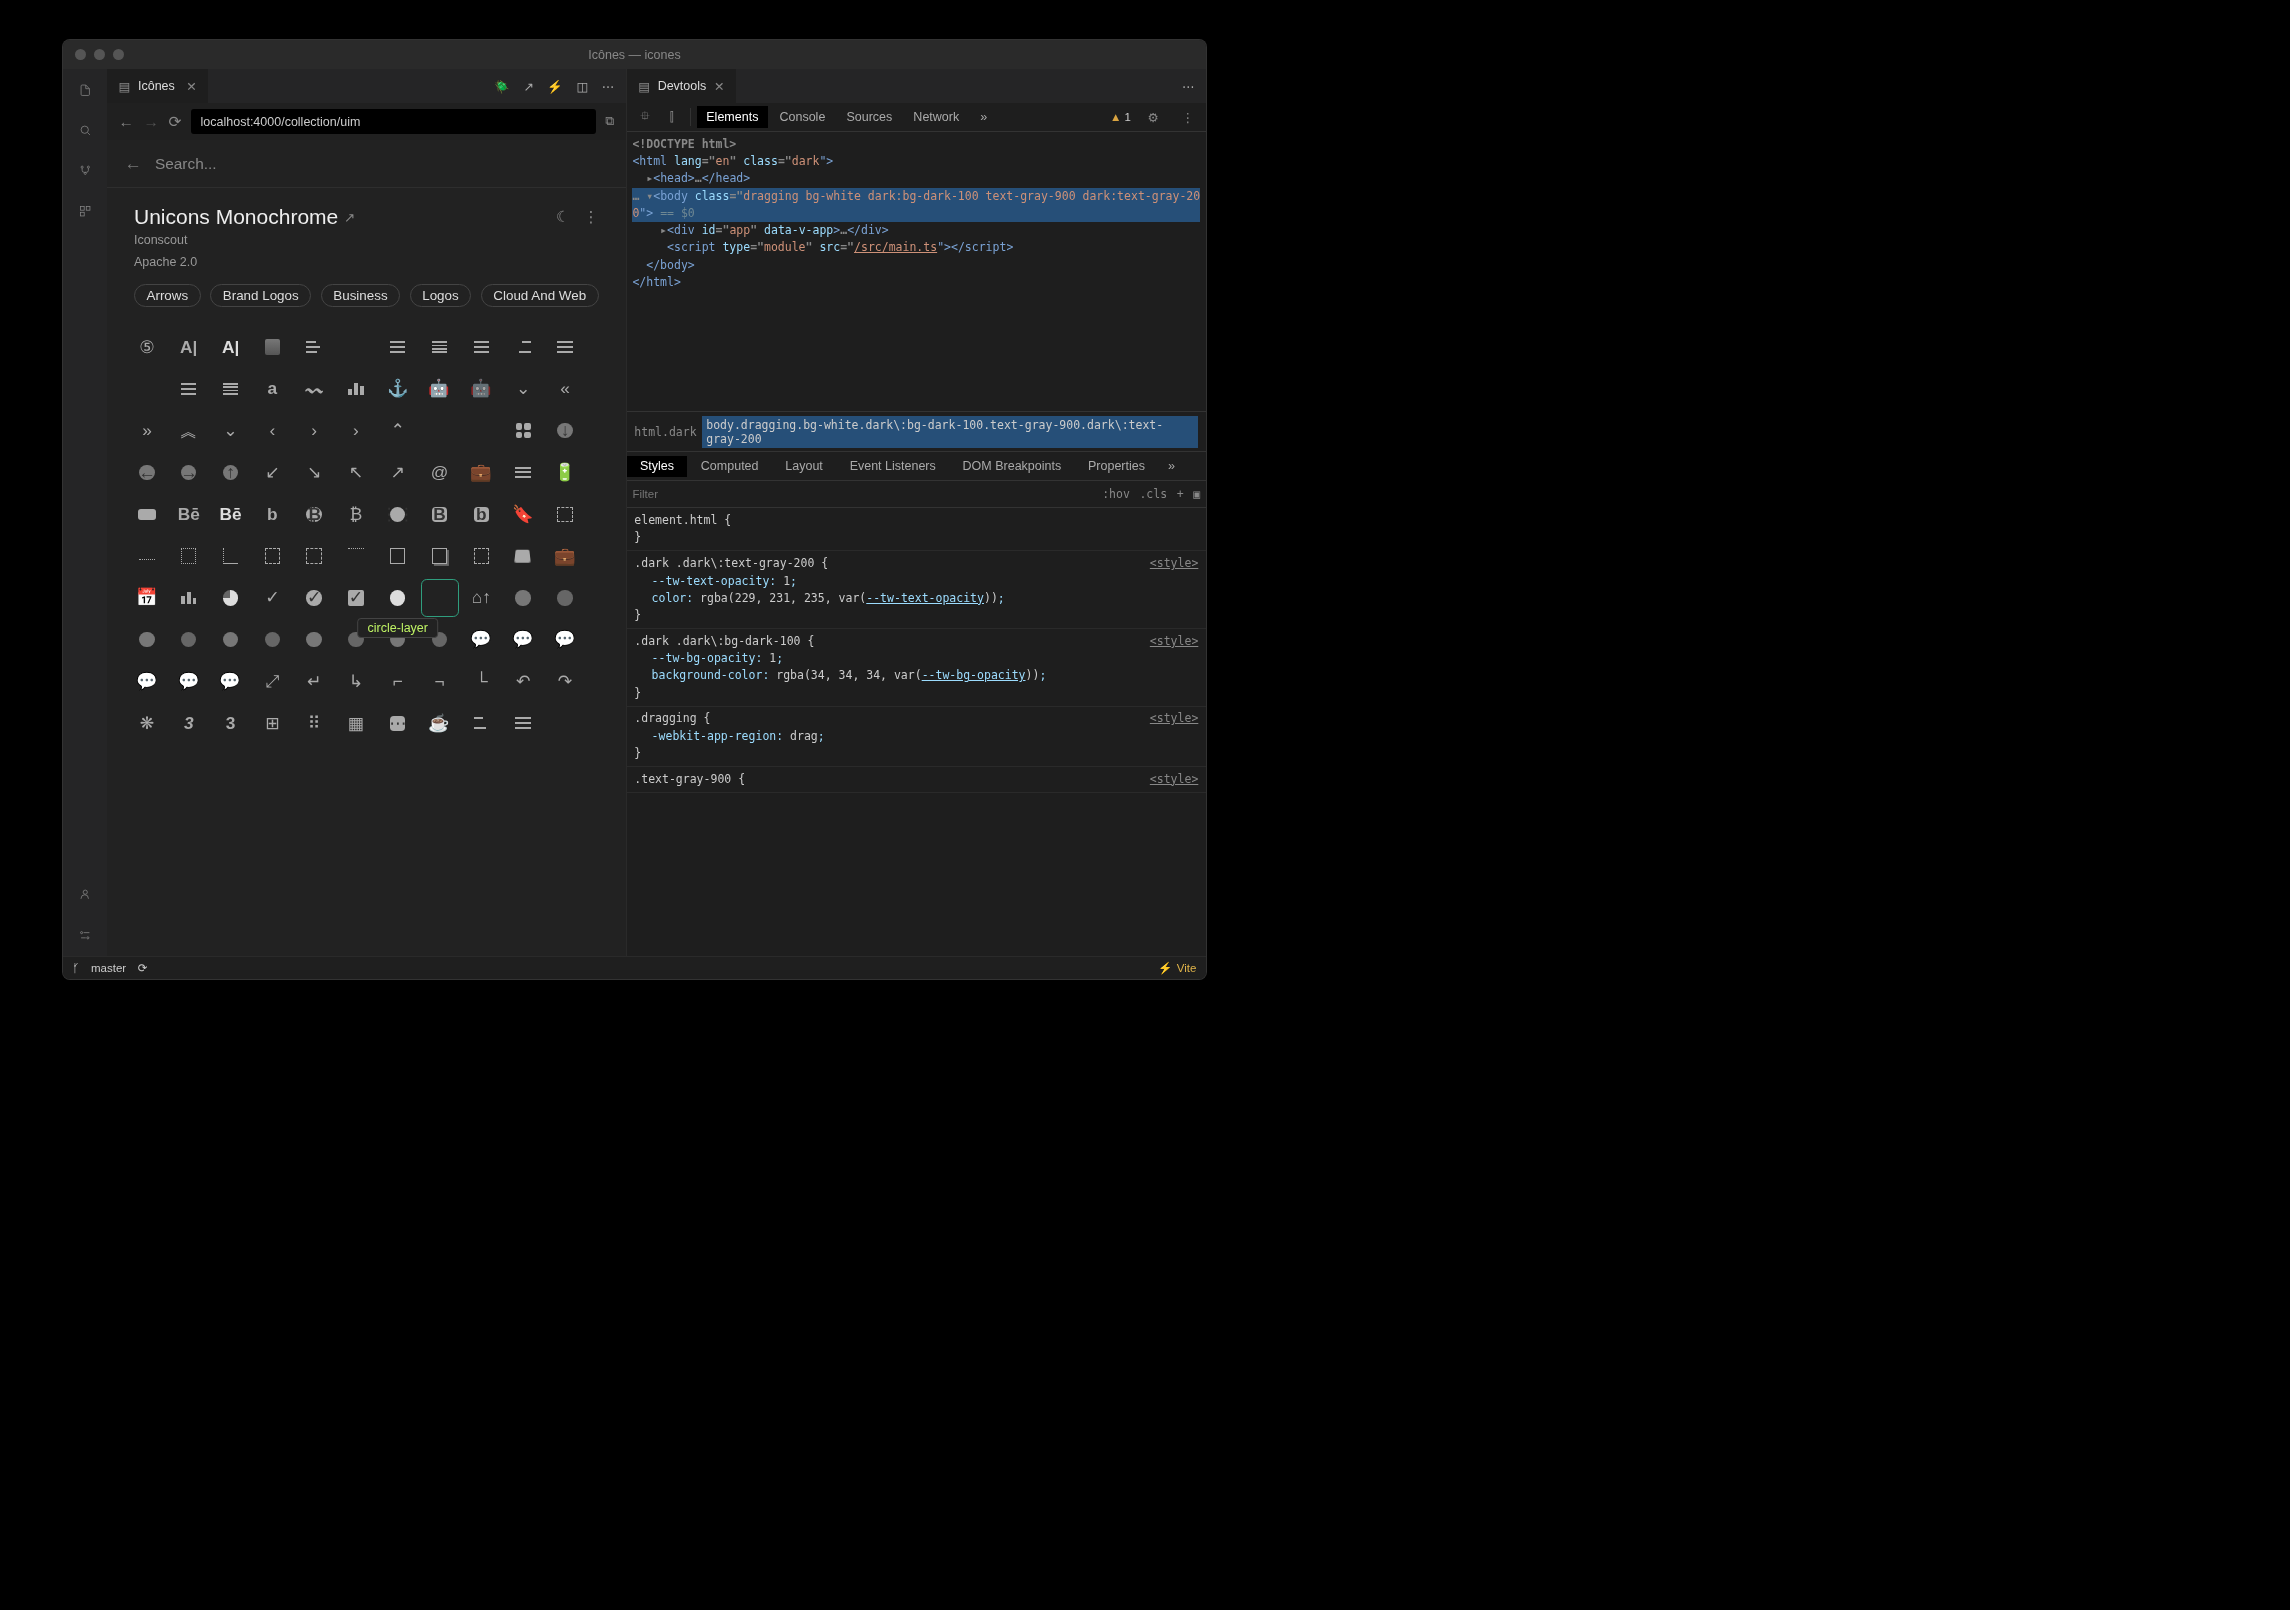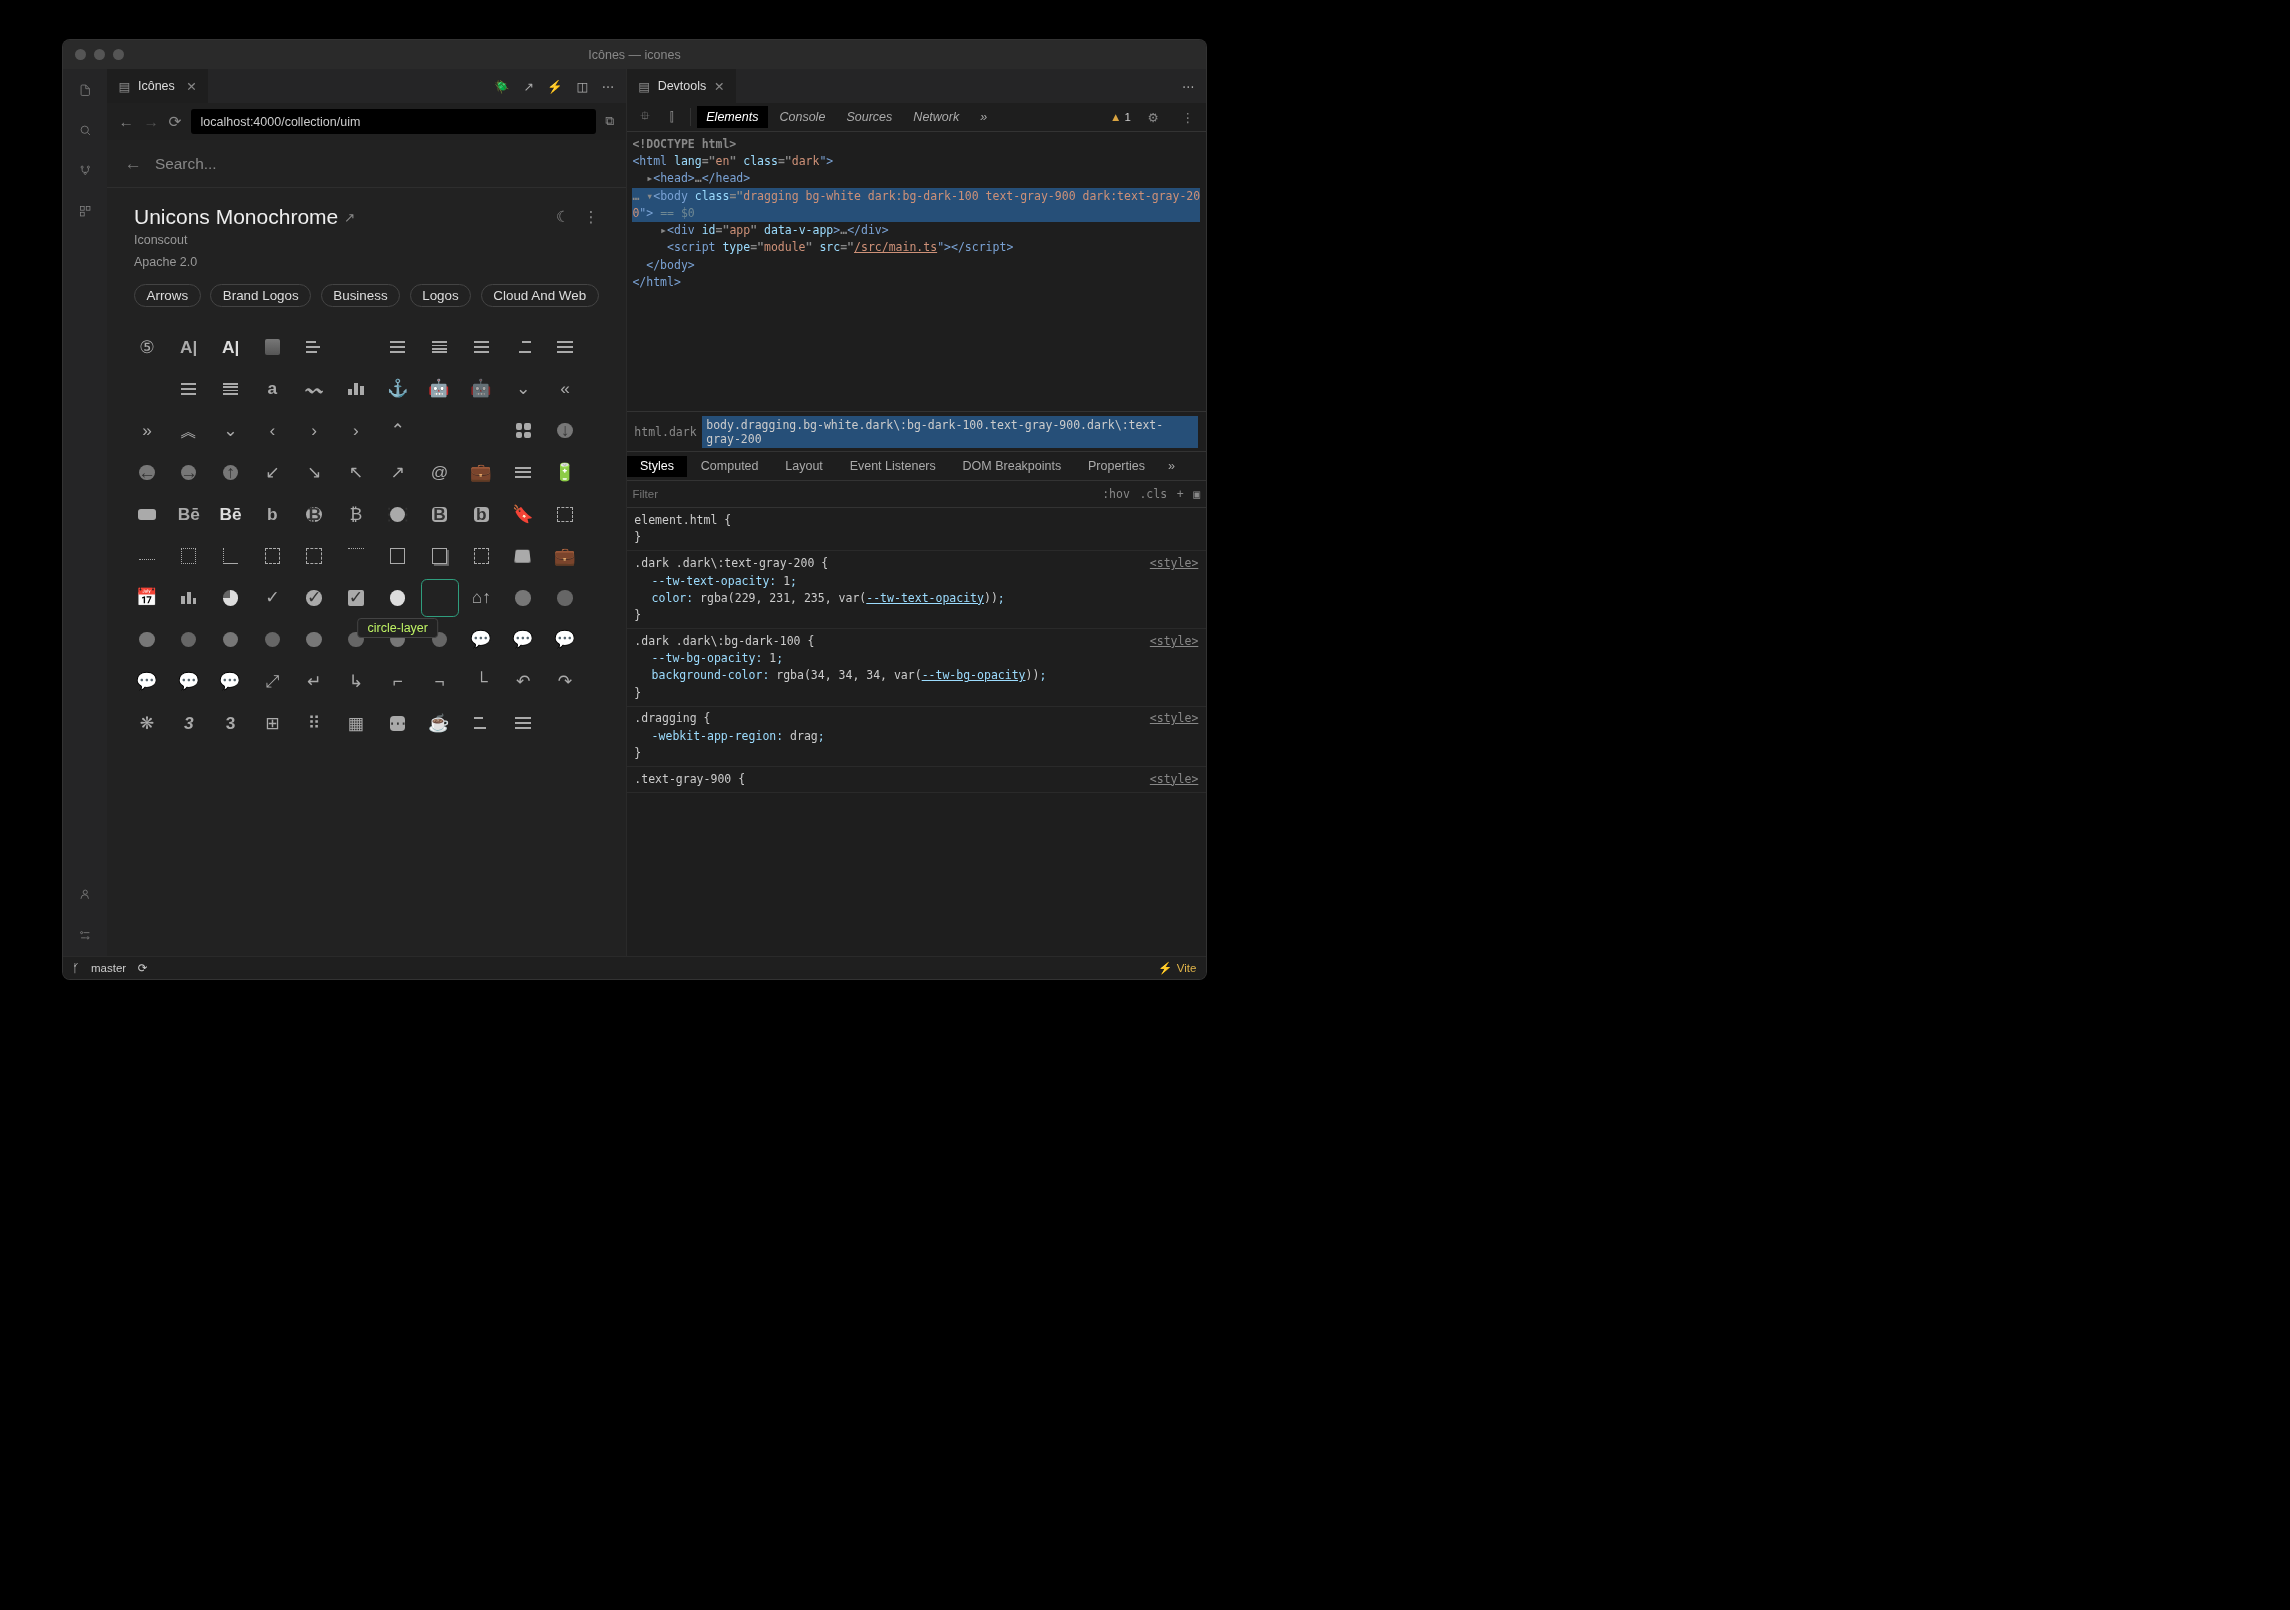--- a/index.html
+++ b/index.html
@@ -81,21 +81,21 @@
 
 .right-panel { flex: 1; display: flex; flex-direction: column; background: #1e1e1e; }
 .right-tabbar { height: 34px; display: flex; align-items: center; background: #252526; padding-right: 11.5px; }
 .rtab { height: 100%; padding: 0 11.5px; display: flex; align-items: center; gap: 7.7px; background: #1e1e1e; color: #ddd; font-size: 12.5px; }
 .rtab .close { color: #888; }
 .rmore { margin-left: auto; color: #aaa; cursor: pointer; }
 
 .devtools-toolbar { height: 29px; display: flex; align-items: center; border-bottom: 1px solid #333; padding: 0 5.8px; gap: 1.9px; font-size: 12.5px; }
 .dt-icon { width: 25px; text-align: center; color: #888; cursor: pointer; }
 .dt-sep { width: 1px; height: 17.3px; background: #333; margin: 0 3.8px; }
-.dt-tab { padding: 3.8px 9.6px; color: #aaa; cursor: pointer; font-style: italic; }
+.dt-tab { padding: 3.8px 9.6px; color: #aaa; cursor: pointer; }
 .dt-tab.active { background: #000; color: #fff; }
 .dt-right { margin-left: auto; display: flex; align-items: center; gap: 9.6px; }
 .warn-badge { color: #ccc; font-size: 11.5px; }
 .warn-tri { color: #d9a441; }
 
 .dom-tree { flex: 0 0 auto; height: 279px; overflow: auto; font-family: Menlo, monospace; font-size: 11.5px; padding: 3.8px 5.8px; line-height: 1.5; }
 .dom-line { white-space: pre; color: #ccc; }
 .tok-tag { color: #7aa2d4; }
 .tok-attr { color: #9cdcfe; }
 .tok-str { color: #ce9178; }

